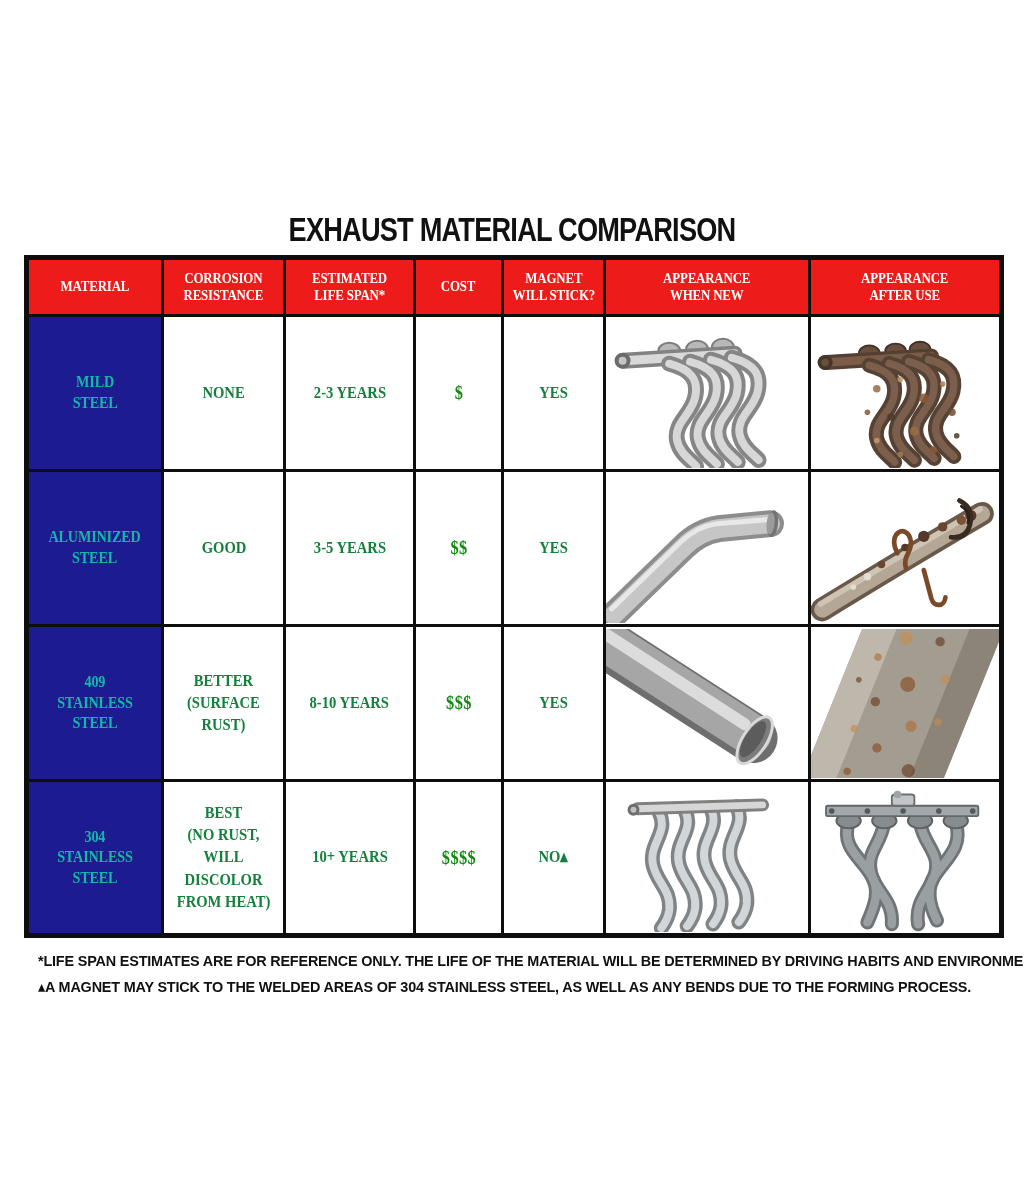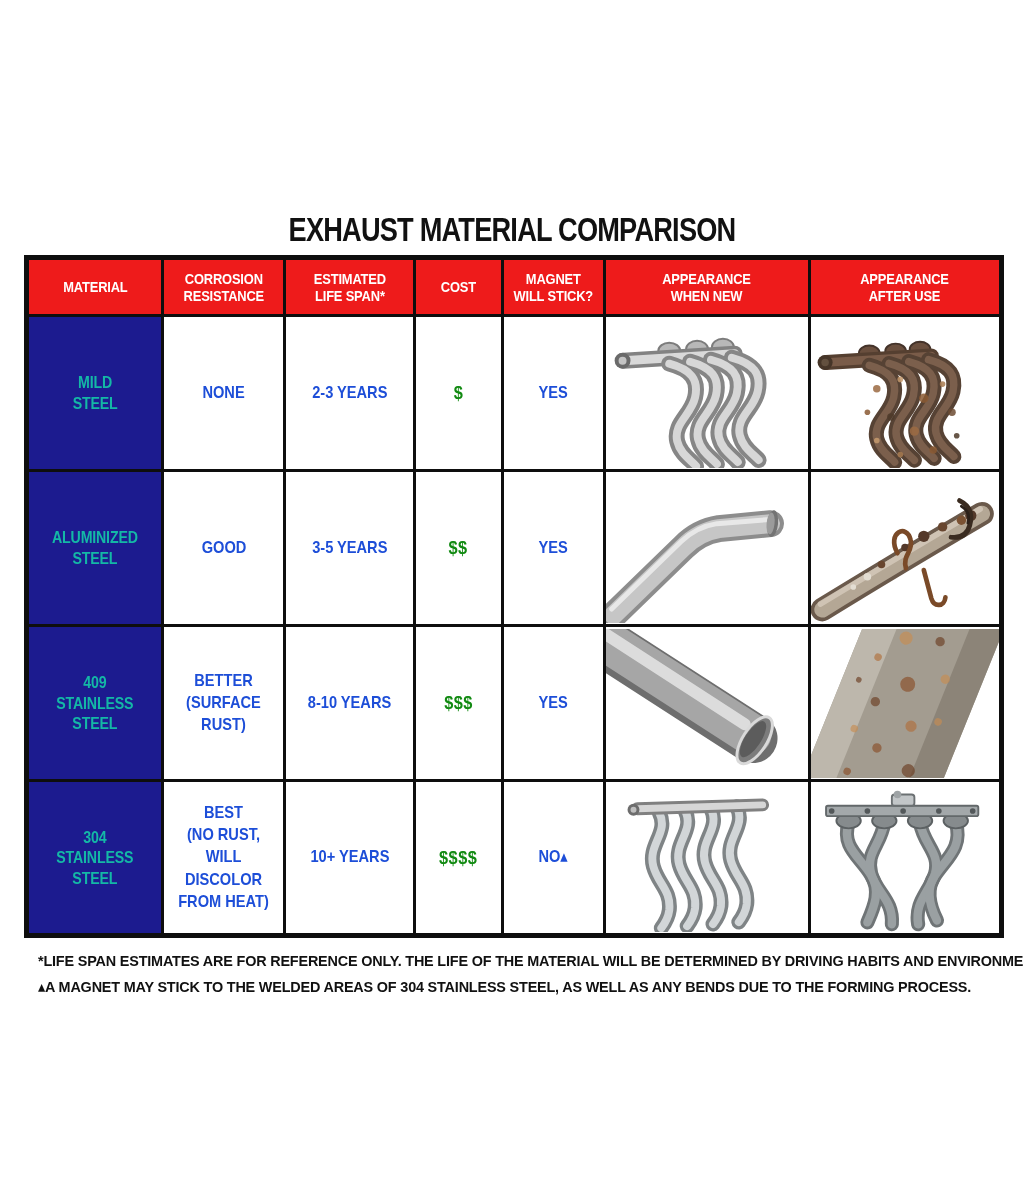--- a/index.html
+++ b/index.html
@@ -10,39 +10,40 @@
     position:absolute; top:210px; left:0; width:1024px; margin:0;
     text-align:center; font-size:34px; font-weight:700; color:#111111;
     letter-spacing:-1px; transform:scaleX(0.80); transform-origin:50% 50%;
     white-space:nowrap;
   }
 
   table.cmp {
     position:absolute; top:255px; left:24px;
     border-collapse:collapse; table-layout:fixed; width:975px;
     border:5px solid #0e0e0e;
+    font-family:Liberation Serif, serif;
   }
   table.cmp th, table.cmp td {
     border:3px solid #0e0e0e; text-align:center; vertical-align:middle; padding:0;
     overflow:hidden;
   }
   .cx { display:inline-block; transform:scaleX(0.86); transform-origin:50% 50%; white-space:pre-line; }
 
   thead tr { height:58px; }
   tbody tr { height:155px; }
 
   th.hdr {
     background:#ee1b1b; color:#ffffff; font-size:15px; font-weight:700;
     line-height:1.15; letter-spacing:-0.2px;
   }
   td.mat {
     background:#1c1b8f; color:#14b8a6; font-size:16.5px; font-weight:700;
     line-height:1.25; letter-spacing:-0.2px;
   }
-  td.val { background:#ffffff; color:#1d4ed8; font-size:17px; font-weight:700; line-height:1.3; }
+  td.val { background:#ffffff; color:#15803d; font-size:17px; font-weight:700; line-height:1.3; }
   td.cost { background:#ffffff; color:#128a12; font-size:19px; font-weight:700; letter-spacing:0.5px; }
   td.photo { background:#ffffff; padding:0; }
   td.photo svg { display:block; width:100%; height:149px; }
 
   .footnotes {
     position:absolute; top:948px; left:38px; width:960px;
     color:#111111; font-weight:700; font-size:15.5px; line-height:1.7;
     letter-spacing:-0.2px;
   }
   .footnotes p { margin:0; transform:scaleX(0.93); transform-origin:0 50%; white-space:nowrap; }

